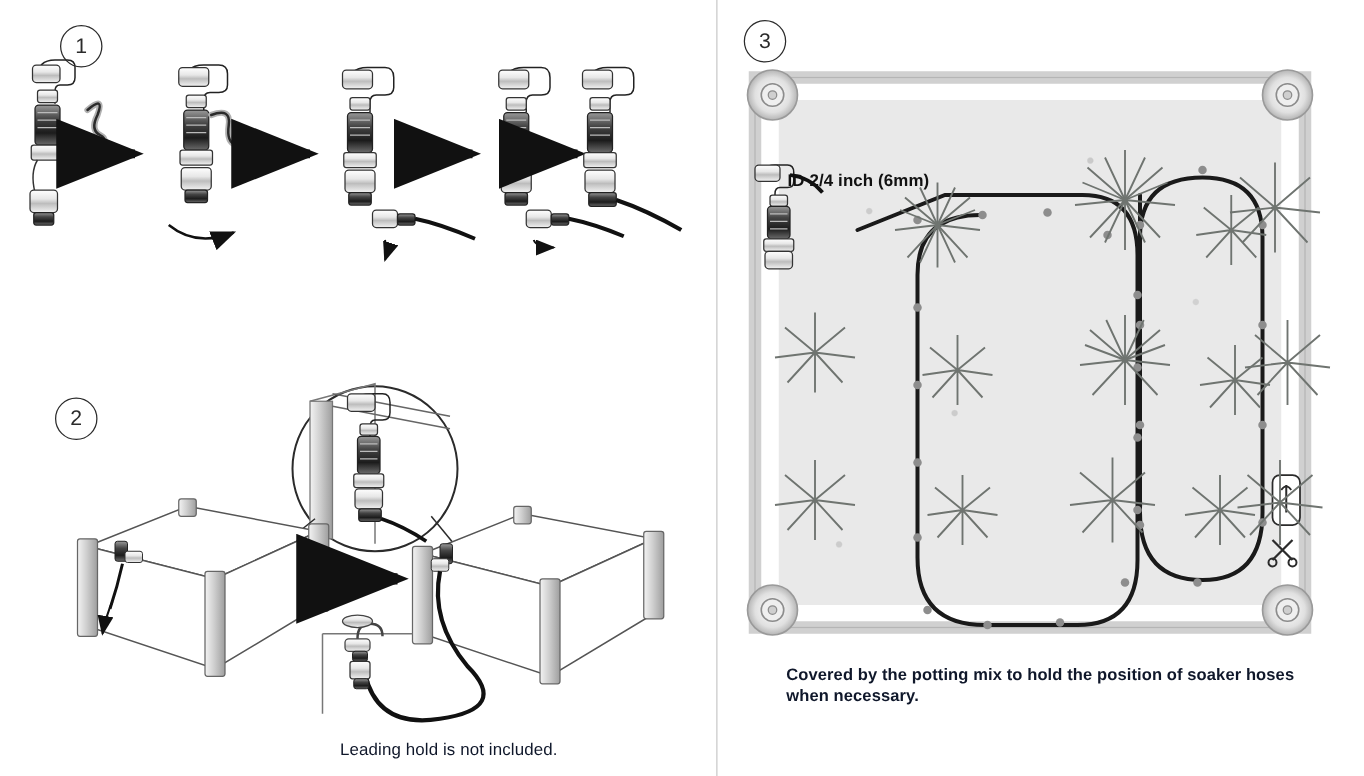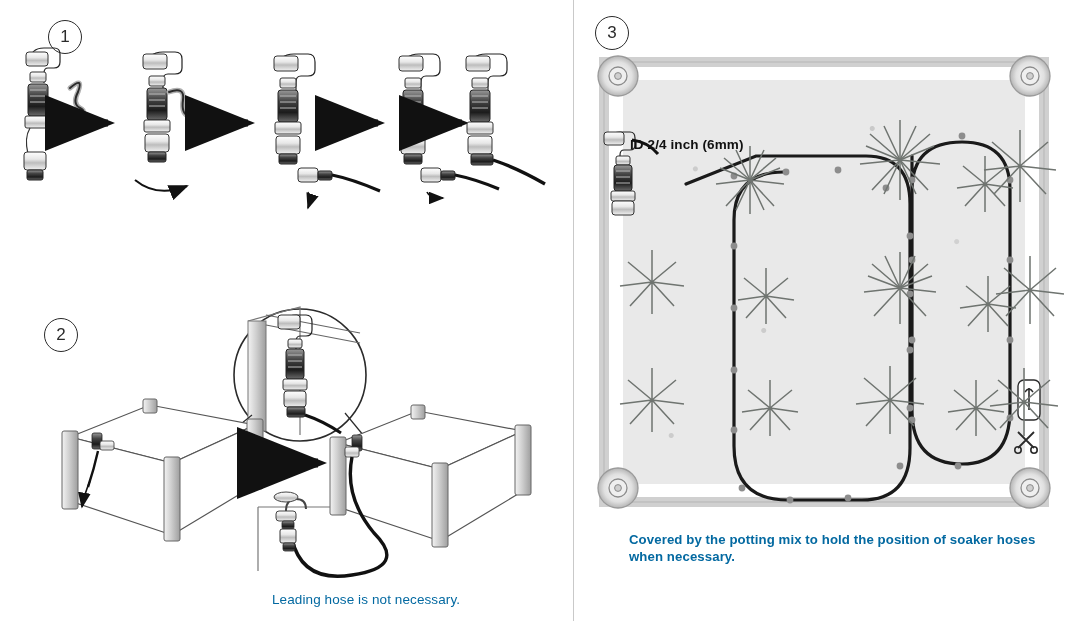--- a/index.html
+++ b/index.html
@@ -44,21 +44,21 @@
     background: #fff;
   }
   #step1-circle { left: 48px;  top: 20px; }
   #step2-circle { left: 44px;  top: 318px; }
   #step3-circle { left: 595px; top: 16px; }
 
   
   .caption {
     position: absolute;
     font-size: 13.5px;
-    color: #0369a1;
+    color: #0f172a;
     line-height: 1.25;
     letter-spacing: 0.1px;
   }
   #caption-leading-hose {
     left: 272px;
     top: 592px;
     font-size: 13.5px;
   }
   #caption-covered {
     left: 629px;
@@ -292,21 +292,21 @@
       <line x1="258" y1="222" x2="330" y2="222" stroke="#777" stroke-width="1.2"></line>
       <rect x="276" y="226" width="20" height="10" rx="3" fill="url(#metal)" stroke="#444" stroke-width="1"></rect>
       <path d="M286,226 q0,-12 10,-12 q10,0 10,10" fill="none" stroke="#444" stroke-width="2"></path>
       <ellipse cx="286" cy="212" rx="12" ry="5" fill="url(#metal)" stroke="#444" stroke-width="1"></ellipse>
       <rect x="282" y="236" width="12" height="8" rx="2" fill="url(#dark)" stroke="#222" stroke-width=".8"></rect>
       <rect x="280" y="244" width="16" height="14" rx="2" fill="url(#metal)" stroke="#333" stroke-width="1"></rect>
       <rect x="283" y="258" width="12" height="8" rx="2" fill="url(#dark)" stroke="#222" stroke-width=".8"></rect>
     </g>
   </svg>
 
-  <div class="caption" id="caption-leading-hose">Leading hose is not necessary.</div>
+  <div class="caption" id="caption-leading-hose">Leading hold is not included.</div>
 
   <div class="step-circle" id="step3-circle">3</div>
 
   <div id="soil"></div>
 
   <svg class="svg-layer" width="500" height="520" style="left:590px; top:50px;">
     <defs>
       <radialGradient id="bolt" cx="50%" cy="50%" r="50%">
         <stop offset="0%" stop-color="#ffffff"></stop>
         <stop offset="70%" stop-color="#e0e0e0"></stop>

